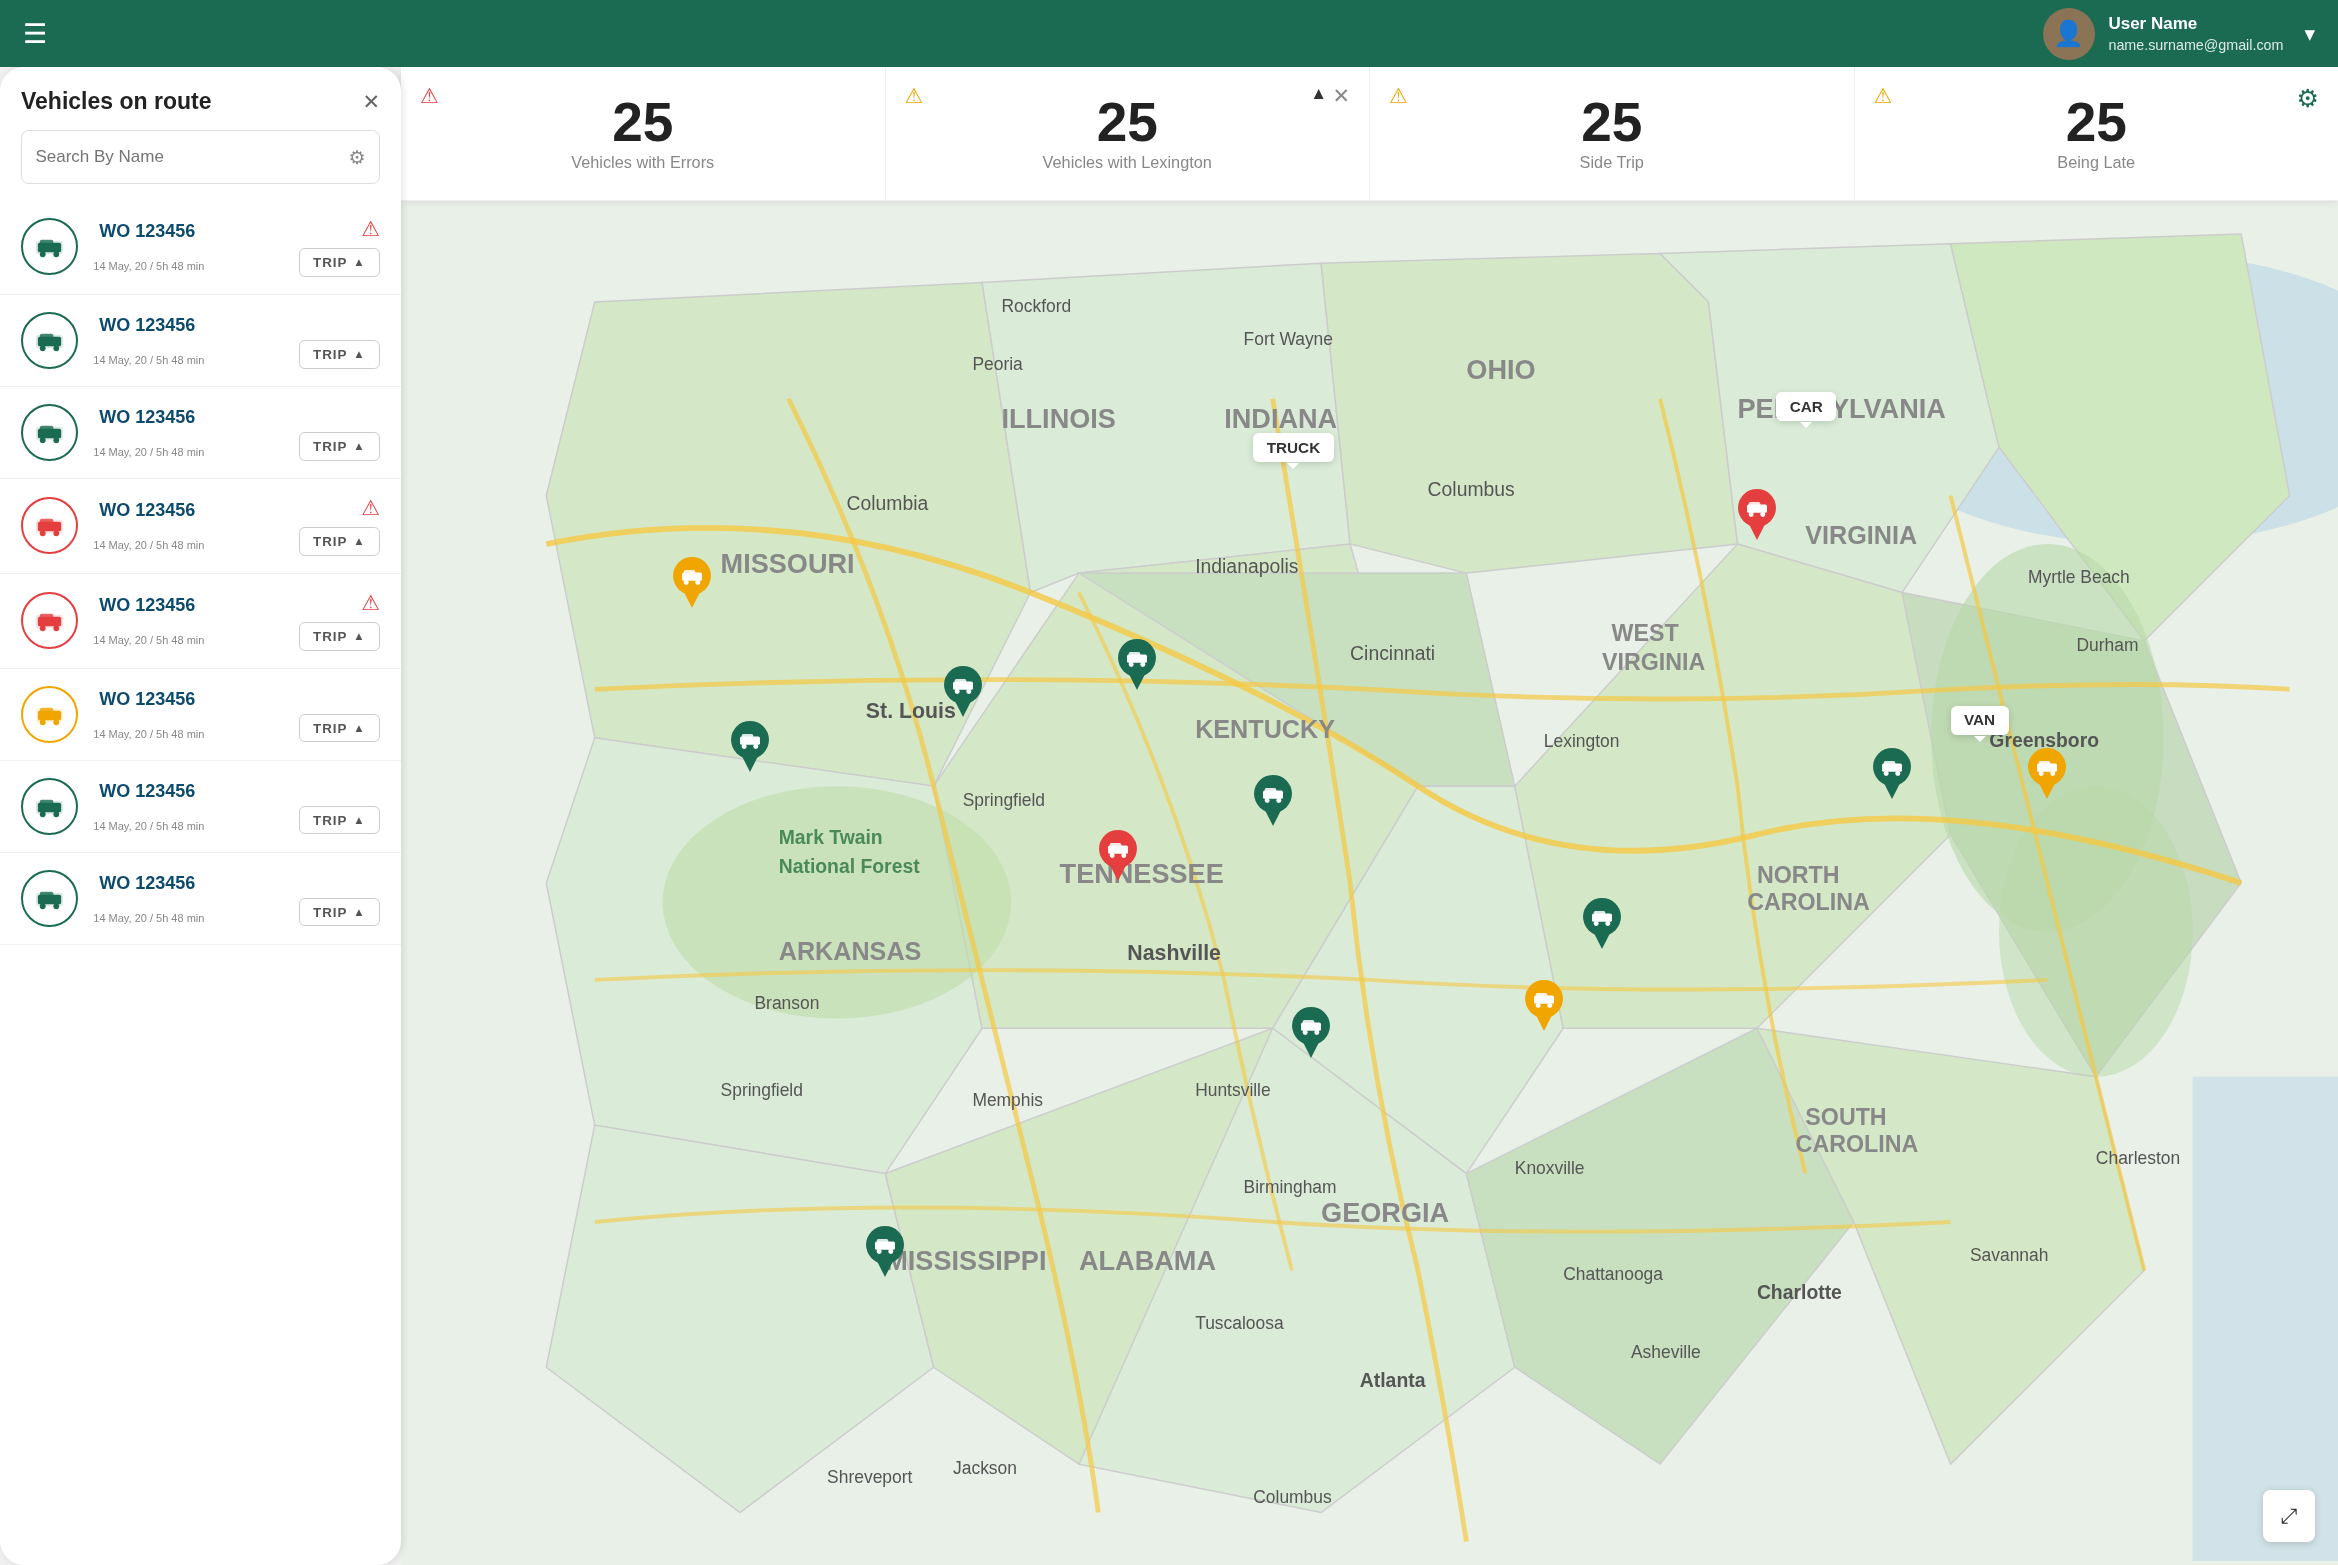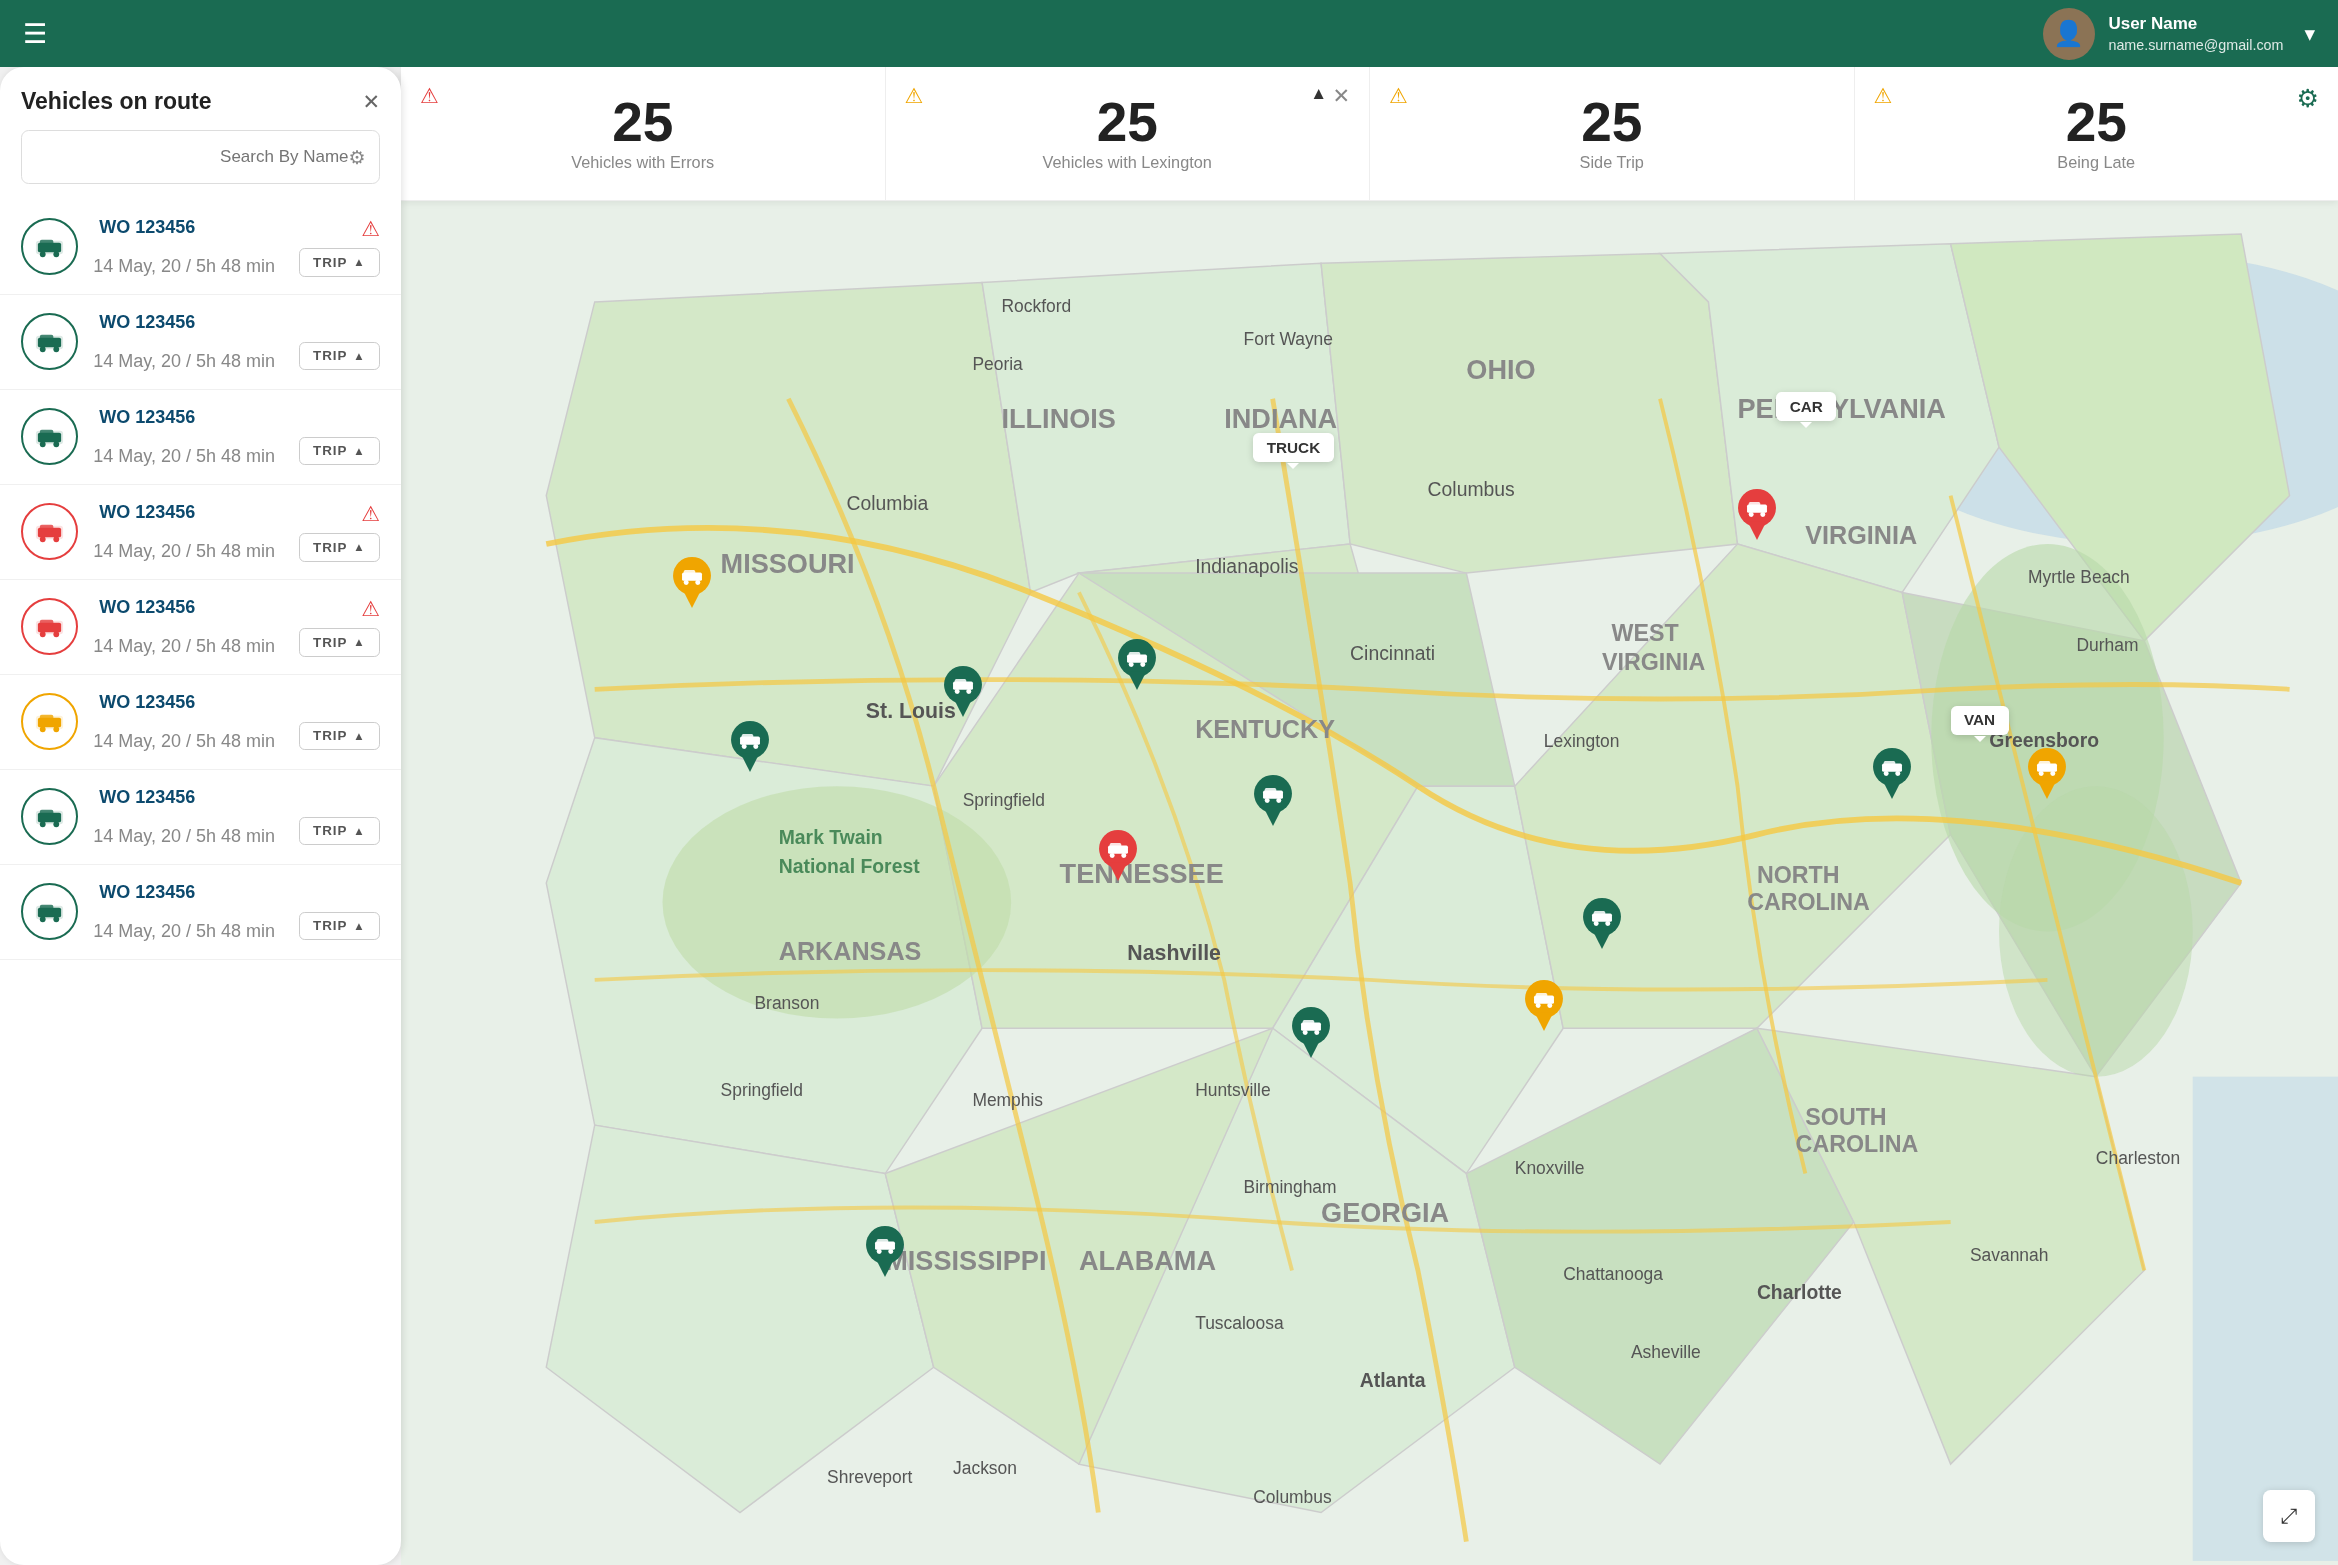--- a/index.html
+++ b/index.html
@@ -36,21 +36,21 @@
     .sidebar-title { font-size: 23px; font-weight: 700; color: #222; }
     .close-btn { font-size: 21px; color: #666; cursor: pointer; background: none; border: none; }
 
     
     .search-area { padding: 15.3px 21px; }
     .search-box {
       width: 100%; height: 54px; border: 1.4px solid #ddd; border-radius: 7.6px;
       display: flex; align-items: center; padding: 0 13.4px; background: white;
     }
     .search-input {
-      flex: 1; border: none; outline: none; font-size: 17px; color: #aaa; background: transparent; text-align: right;
+      flex: 1; border: none; outline: none; font-size: 17px; color: #aaa; background: transparent;
     }
     .filter-icon { font-size: 19px; color: #888; cursor: pointer; }
 
     
     .tabs { display: flex; border-bottom: 1.9px solid #eee; padding: 0 21px; }
     .tab {
       padding: 13.4px 21px; font-size: 16.3px; font-weight: 600; cursor: pointer;
       color: #999; letter-spacing: 0.5px; text-transform: uppercase; border-bottom: 2.9px solid transparent; margin-bottom: -1.9px;
     }
     .tab.active { color: #1a6b52; border-bottom-color: #1a6b52; }
@@ -61,21 +61,21 @@
       display: flex; align-items: center; padding: 17px 21px; border-bottom: 1px solid #f0f0f0;
       gap: 15.3px; position: relative;
     }
     .vehicle-icon {
       width: 57px; height: 57px; border-radius: 50%; border: 2.4px solid #1a6b52;
       display: flex; align-items: center; justify-content: center; flex-shrink: 0;
     }
     .vehicle-icon svg { width: 31px; height: 31px; }
     .vehicle-info { flex: 1; }
     .vehicle-name { font-size: 18px; font-weight: 700; color: #0c4a6e; margin-left: 6px; }
-    .vehicle-date { font-size: 18px; color: #888; margin-top: 18px; }
+    .vehicle-date { font-size: 11px; color: #888; margin-top: 18px; }
     .vehicle-right { display: flex; flex-direction: column; align-items: flex-end; gap: 7.6px; }
     .warn-icon { font-size: 21px; color: #e53e3e; }
     .trip-btn {
       display: flex; align-items: center; gap: 5.7px; padding: 5.7px 13.4px;
       border: 1.4px solid #ccc; border-radius: 5.7px; font-size: 13.4px; font-weight: 700;
       color: #555; cursor: pointer; background: white; letter-spacing: 1px;
     }
     .trip-btn .arrow { font-size: 11.5px; }
 
     

